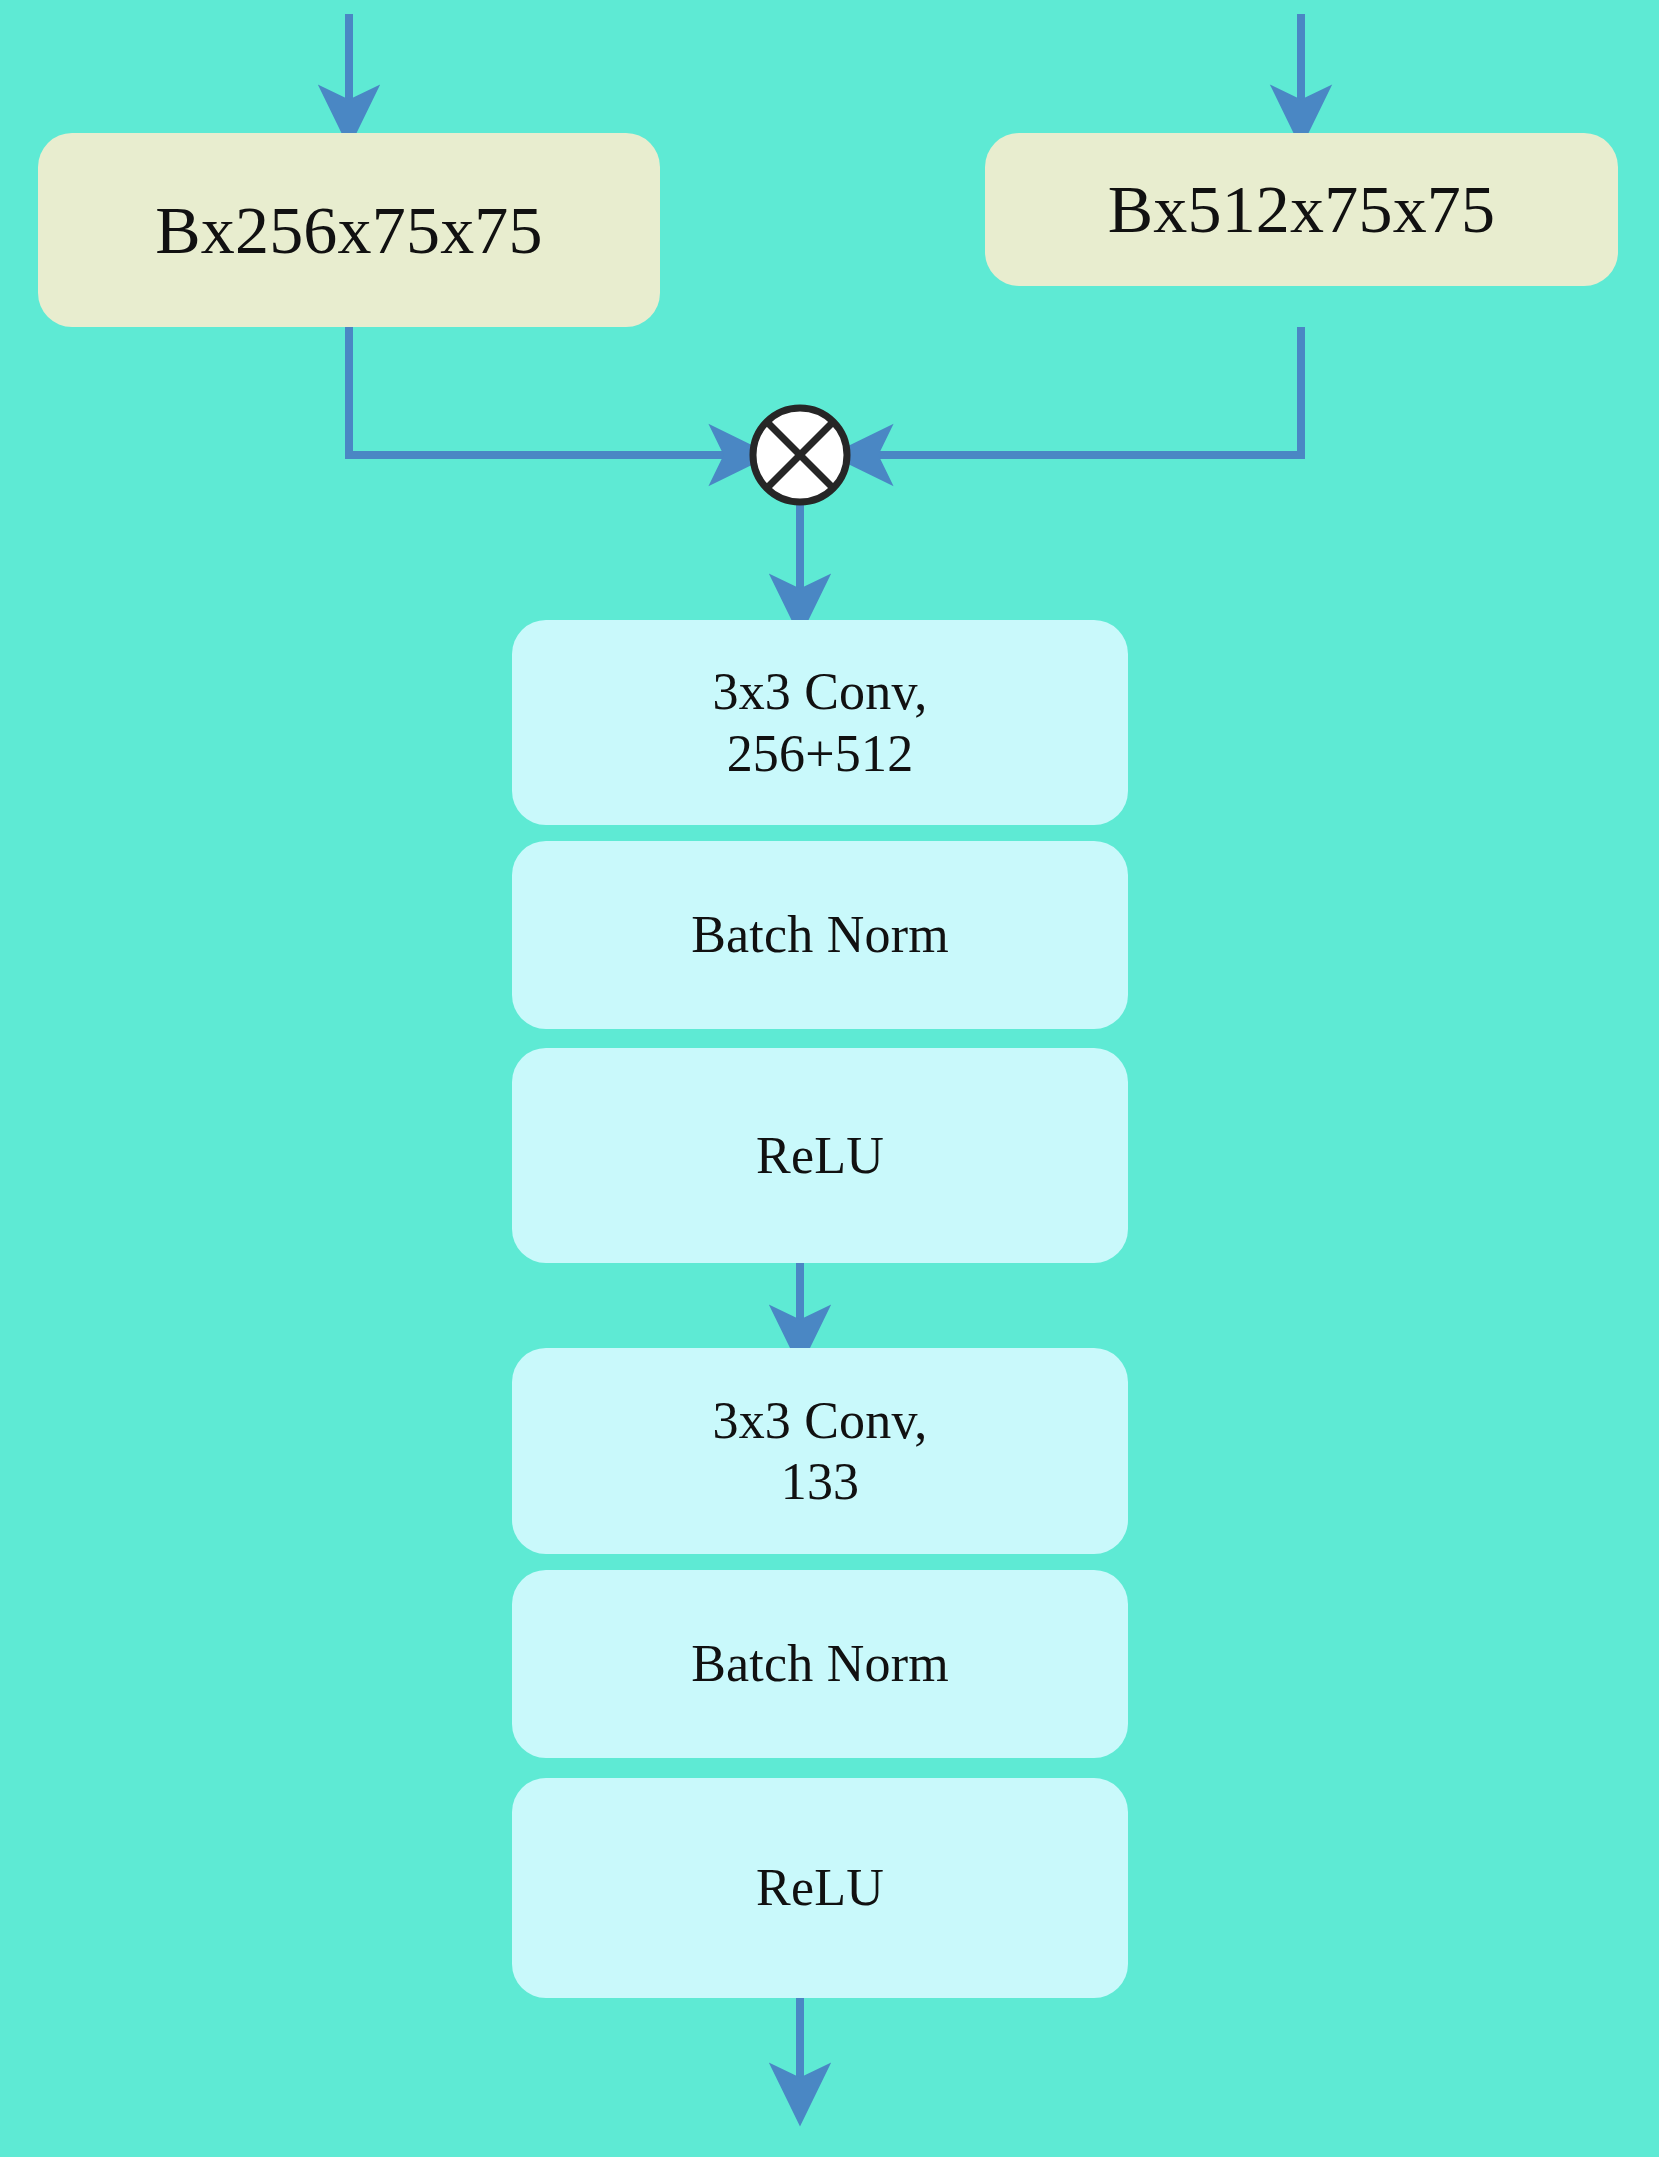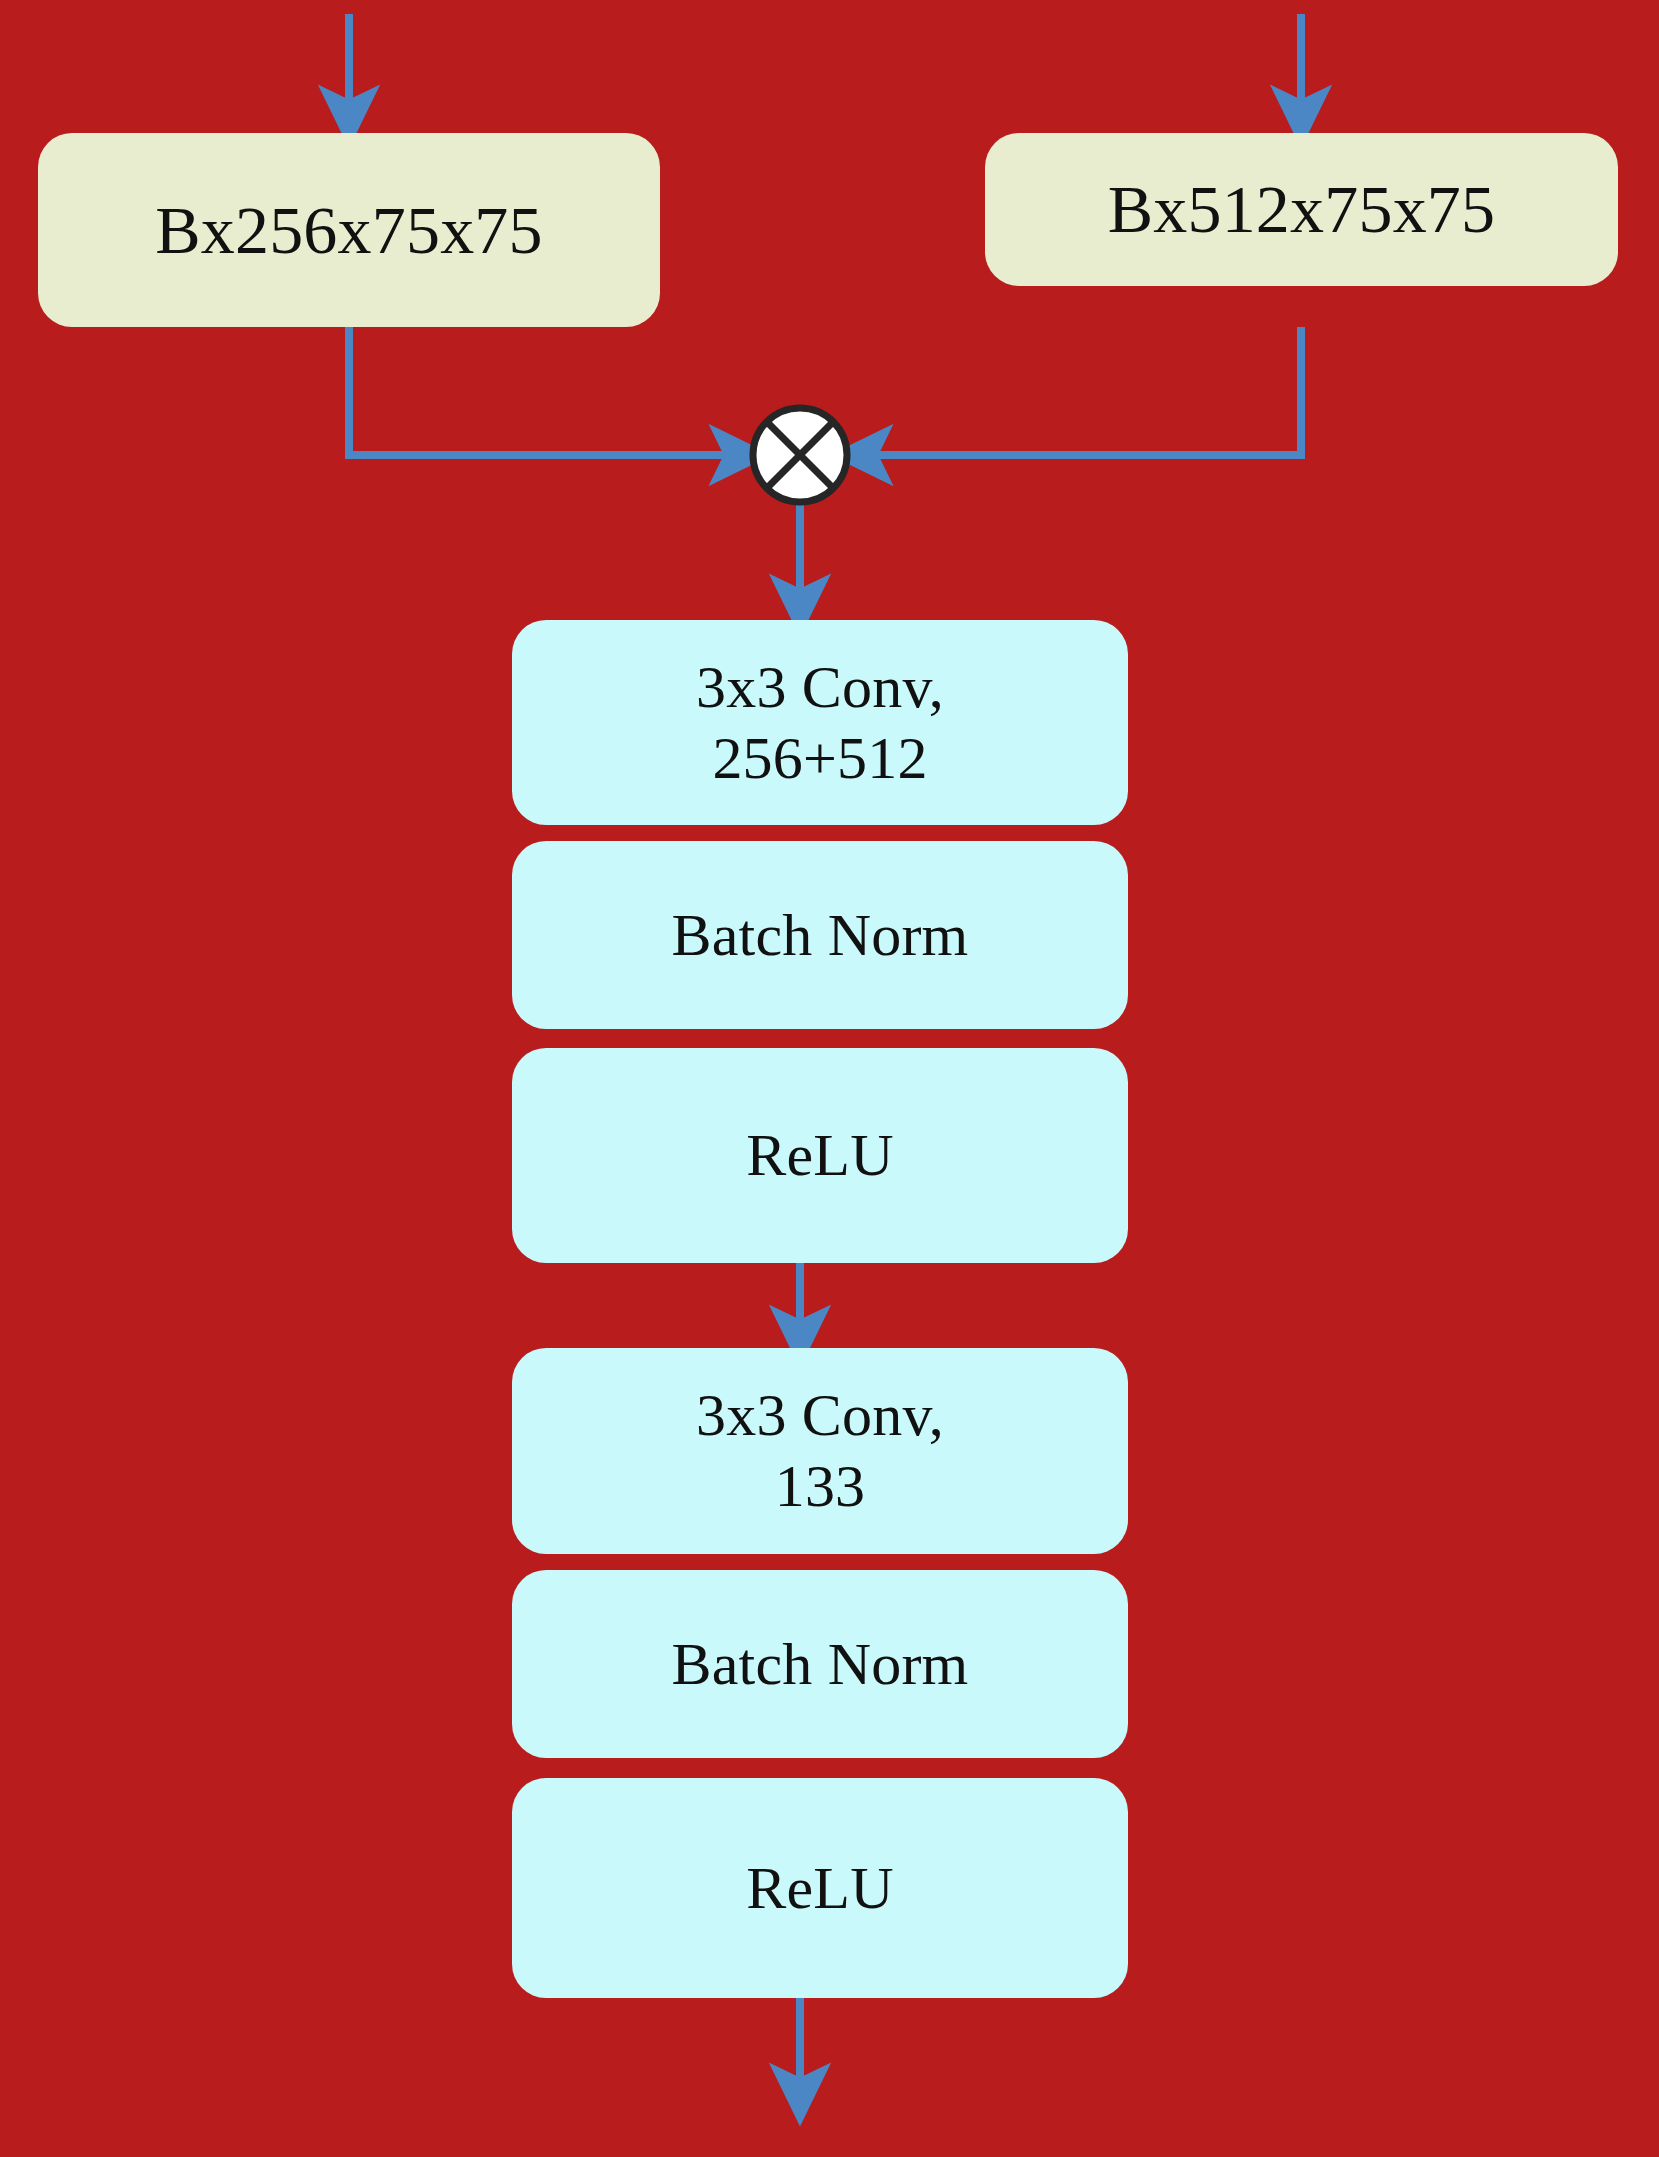--- a/index.html
+++ b/index.html
@@ -4,21 +4,21 @@
 <style>
   html, body {
     margin: 0;
     padding: 0;
     background: #ffffff;
   }
   #canvas {
     position: relative;
     width: 1659px;
     height: 2157px;
-    background: #b91c1c;
+    background: #5eead4;
     overflow: hidden;
     font-family: "Liberation Serif", "DejaVu Serif", serif;
   }
   svg.edges {
     position: absolute;
     left: 0;
     top: 0;
     width: 1659px;
     height: 2157px;
     pointer-events: none;
@@ -36,21 +36,21 @@
     letter-spacing: 0.2px;
   }
   .node.tensor {
     background: #e8edcf;
     border-radius: 34px;
     font-size: 68px;
   }
   .node.layer {
     background: #c9f9fb;
     border-radius: 34px;
-    font-size: 60px;
+    font-size: 52px;
   }
   .node .line2 {
     display: block;
   }
 </style>
 </head>
 <body>
 
 <div id="canvas">
 

